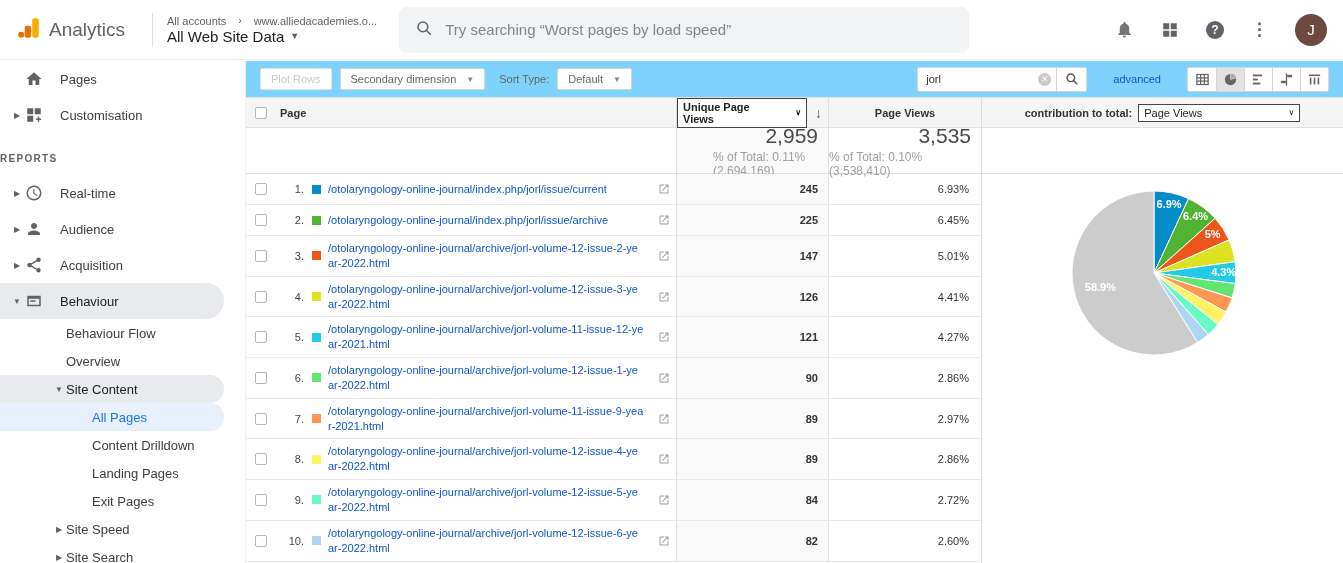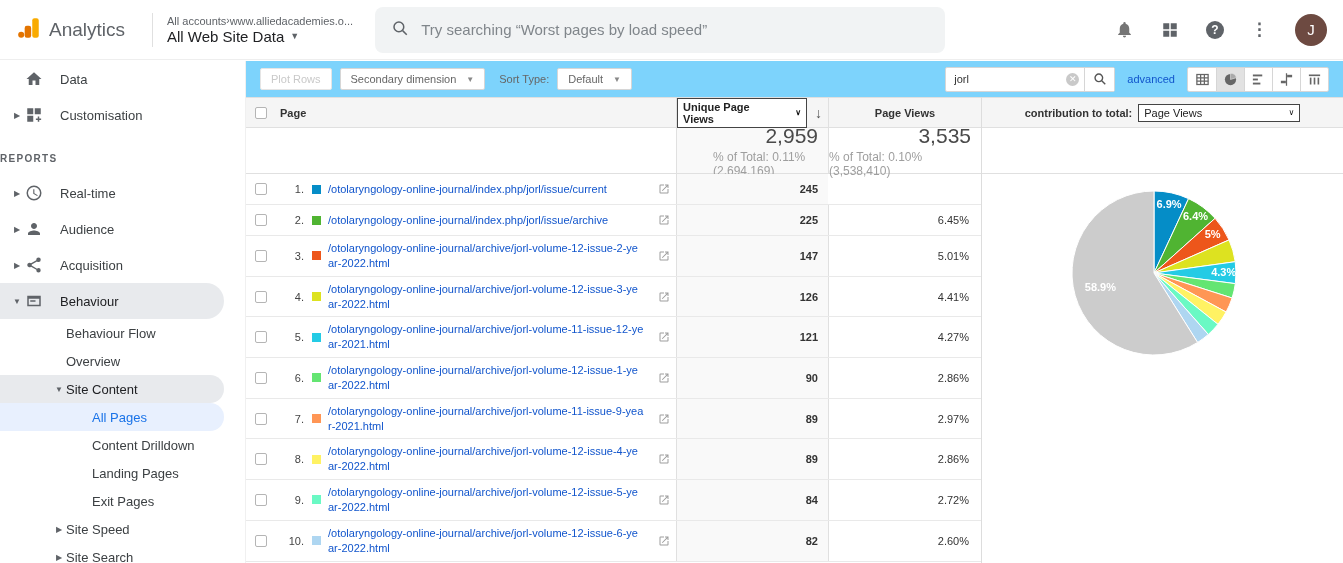--- a/index.html
+++ b/index.html
@@ -6,21 +6,21 @@
   html,body { width:1343px; height:563px; overflow:hidden; background:#fff;
     font-family:"Liberation Sans", sans-serif; }
 
   
   .appbar { display:flex; align-items:center; height:60px; background:#fff;
     border-bottom:1px solid #eeeeee; position:relative; z-index:5; }
   .logo-wrap { display:flex; align-items:center; padding-left:16px; width:152px; flex:none; }
   .logo-text { font-size:19px; color:#5f6368; margin-left:7px; }
   .vdivider { width:1px; height:34px; background:#e0e0e0; margin:0 14px 0 0; flex:none; }
   .crumbs { display:flex; flex-direction:column; justify-content:center; flex:none; }
-  .crumb-top { font-size:11px; color:#5f6368; display:flex; align-items:center; gap:0; }
+  .crumb-top { font-size:11px; color:#5f6368; display:flex; align-items:center; gap:12px; }
   .crumb-sep { font-size:10px; color:#5f6368; }
   .property-row { display:flex; align-items:center; gap:6px; margin-top:1px; cursor:pointer; }
   .property-name { font-size:15px; color:#202124; }
   .caret-down { font-size:9px; color:#5f6368; }
   .gsearch { margin-left:22px; width:570px; height:46px; background:#f1f3f4; border-radius:8px;
     display:flex; align-items:center; padding:0 16px; flex:none; }
   .gsearch input { border:none; outline:none; background:transparent; flex:1; margin-left:12px;
     font-size:15px; color:#5f6368; font-family:"Liberation Sans",sans-serif; }
   .gsearch input::placeholder { color:#80868b; }
   .appbar-right { margin-left:auto; display:flex; align-items:center; gap:27px; padding-right:16px; }
@@ -49,21 +49,21 @@
 
   
   .main { position:absolute; top:61px; left:245px; right:0; bottom:0; background:#fff;
     border-left:1px solid #f0f0f0; }
   .toolbar { height:36px; display:flex; align-items:center; padding:0 14px; gap:8px; background:#7dd3fc; }
   .btn { border:1px solid #d6d6d6; border-radius:2px; font-size:11px; color:#666; padding:4px 10px;
     background:#fff; display:inline-flex; align-items:center; gap:10px; cursor:pointer; }
   .btn .bcaret { font-size:8px; color:#888; }
   .btn.disabled { color:#c9c9c9; border-color:#e5e5e5; cursor:default; }
   .sort-label { font-size:11px; color:#666; margin-left:6px; }
-  .toolbar-right { margin-left:auto; display:flex; align-items:center; gap:12px; }
+  .toolbar-right { margin-left:auto; display:flex; align-items:center; gap:26px; }
   .search-wrap { display:flex; align-items:center; border:1px solid #d6d6d6; border-radius:2px;
     height:25px; background:#fff; }
   .search-wrap input { border:none; outline:none; width:120px; padding:0 4px 0 8px; font-size:11px;
     color:#333; font-family:"Liberation Sans",sans-serif; }
   .clear-x { width:13px; height:13px; border-radius:50%; background:#c9c9c9; color:#fff; font-size:9px;
     display:flex; align-items:center; justify-content:center; margin-right:5px; cursor:pointer; }
   .mag-btn { width:30px; height:100%; border-left:1px solid #d6d6d6; display:flex; align-items:center;
     justify-content:center; cursor:pointer; background:#fff; }
   .advanced { font-size:11px; color:#15c; text-decoration:none; cursor:pointer; }
   .views { display:flex; border:1px solid #d6d6d6; border-radius:2px; overflow:hidden; height:25px; }
@@ -176,21 +176,21 @@
 </div>
 
 <div class="sidebar" id="sidebar">
     <div class="snav lvl0">
       <span class="arrow"></span>
       <span class="sicon">
         <svg width="18" height="18" viewBox="0 0 24 24" fill="#5f6368">
           <path d="M10 20v-6h4v6h5v-8h3L12 3 2 12h3v8z"></path>
         </svg>
       </span>
-      <span>Data</span>
+      <span>Pages</span>
     </div>
     <div class="snav lvl0">
       <span class="arrow">▶</span>
       <span class="sicon">
         <svg width="18" height="18" viewBox="0 0 24 24" fill="#5f6368">
           <rect x="3" y="3" width="8" height="8"></rect>
           <rect x="13" y="3" width="8" height="8"></rect>
           <rect x="3" y="13" width="8" height="8"></rect>
           <path d="M17 14v2.5h-2.5v2H17V21h2v-2.5h2.5v-2H19V14z"></path>
         </svg>
@@ -381,20 +381,21 @@
               <span class="rank">1.</span>
               <span class="swatch" style="background: rgb(5, 141, 199);"></span>
               <a class="url">/otolaryngology-online-journal/index.php/jorl/issue/current</a>
               <span class="ext">
                 <svg width="12" height="12" viewBox="0 0 24 24" fill="#9e9e9e">
                   <path d="M19 19H5V5h7V3H5a2 2 0 0 0-2 2v14a2 2 0 0 0 2 2h14c1.1 0 2-.9 2-2v-7h-2v7zM14 3v2h3.59l-9.83 9.83 1.41 1.41L19 6.41V10h2V3h-7z"></path>
                 </svg>
               </span>
             </div>
             <div class="c-upv">245</div>
+            <div class="c-pct">6.93%</div>
           </div>
           <div class="trow">
             <div class="c-check">
               <span class="checkbox"></span>
             </div>
             <div class="c-page">
               <span class="rank">2.</span>
               <span class="swatch" style="background: rgb(80, 180, 50);"></span>
               <a class="url">/otolaryngology-online-journal/index.php/jorl/issue/archive</a>
               <span class="ext">

